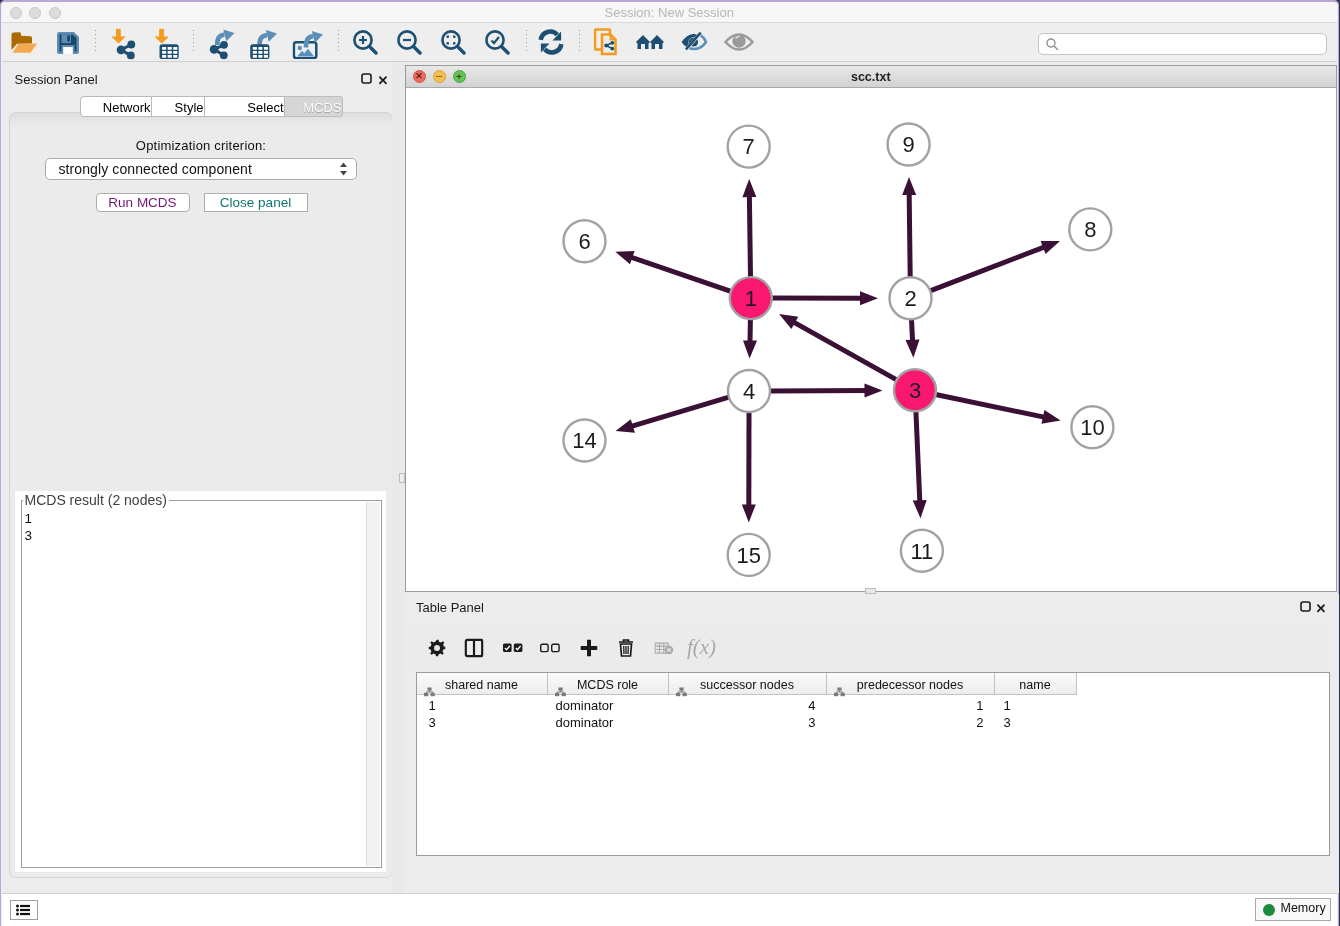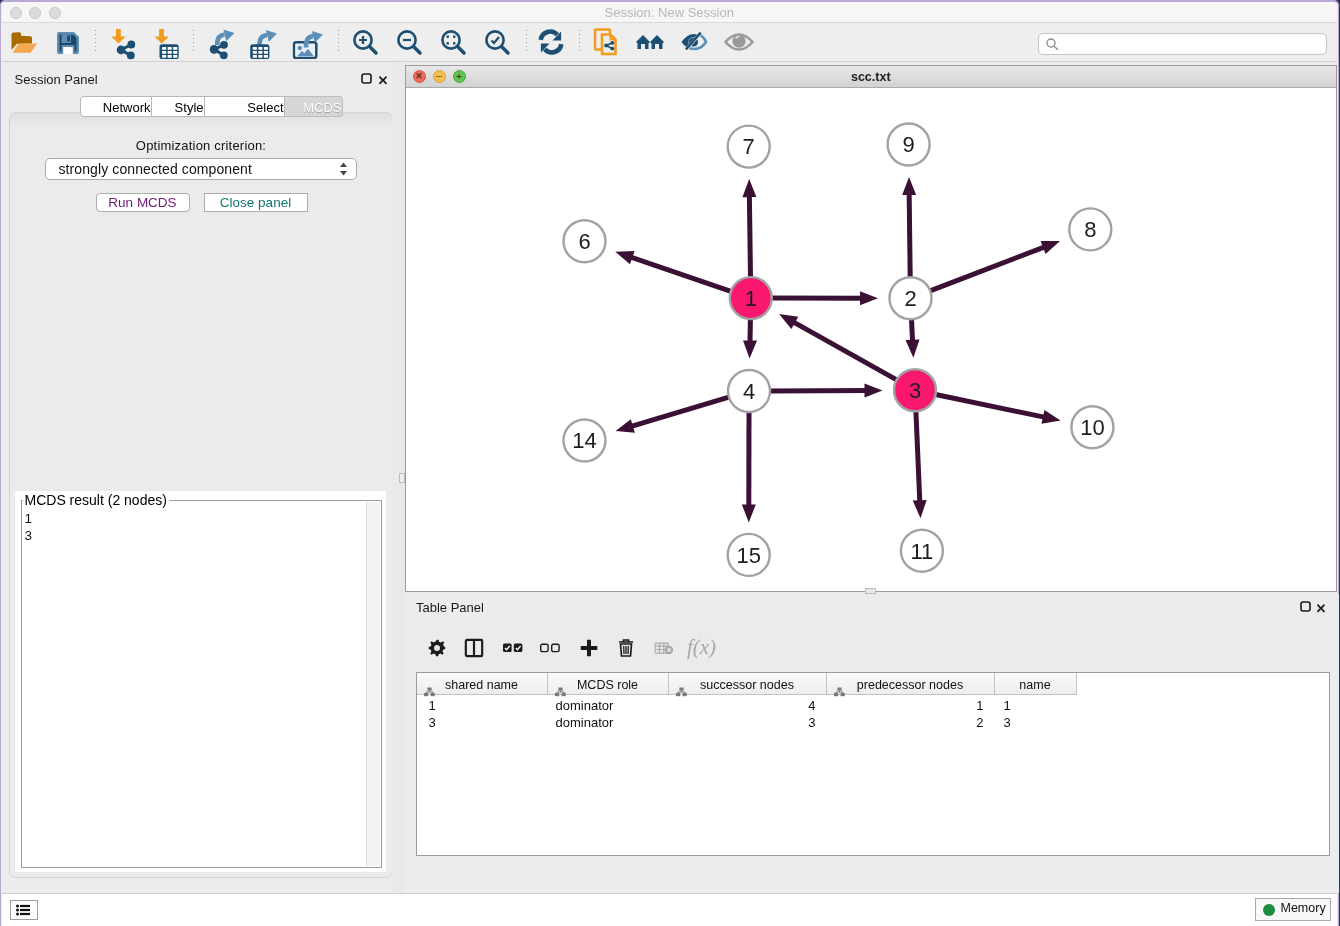--- a/index.html
+++ b/index.html
@@ -186,21 +186,21 @@
         <path d="M4.5 0.5 L8 5 L1 5 Z" fill="#444"></path>
         <path d="M4.5 13.5 L8 9 L1 9 Z" fill="#444"></path>
       </svg>
   </div>
 
   <div class="abs" style="left:94px;top:130px;width:94px;height:19px;background:#fff;border:1px solid #acacac;border-radius:4px;font-size:13.5px;line-height:17px;text-align:center;color:#701a75">Run MCDS</div>
   <div class="abs" style="left:202px;top:130px;width:104px;height:19px;background:#fff;border:1px solid #acacac;border-radius:0;font-size:13.5px;line-height:17px;text-align:center;color:#0f766e">Close panel</div>
 
   <div class="abs" style="left:13px;top:428px;width:371px;height:381px;background:#fff"></div>
   <div class="abs" style="left:19px;top:437px;width:361px;height:368px;border:1px solid #9c9c9c"></div>
-  <div class="abs" style="left:21px;top:429px;background:#fff;padding:0 2px;font-size:14px;color:#000000">MCDS result (2 nodes)</div>
+  <div class="abs" style="left:21px;top:429px;background:#fff;padding:0 2px;font-size:14px;color:#404040">MCDS result (2 nodes)</div>
   <div class="abs" style="left:364px;top:439px;width:14px;height:364px;background:#f2f2f2;border-left:1px solid #dedede"></div>
   <div class="abs" style="left:23px;top:448px;font-size:13.5px;color:#111;line-height:16.5px">1<br>3</div>
 </div>
 
 <div class="abs" style="left:392px;top:63px;width:12.5px;height:830px;background:#e9e9e9"></div>
 <div class="abs" style="left:398.5px;top:472.5px;width:6px;height:10px;background:#ededed;border:1px solid #bdbdbd"></div>
 
 <div class="abs" style="left:404.5px;top:64.5px;width:932.5px;height:527px;border:1px solid #9b9b9b;background:#fff">
   <div class="abs" style="left:0;top:0;right:0;height:22.5px;background:linear-gradient(#e8e8e8,#d2d2d2);border-bottom:1px solid #a9a9a9;text-align:center;font-size:12.5px;line-height:22px;color:#222;font-weight:bold">scc.txt</div>
   <svg class="abs" style="left:4px;top:23.5px" width="926" height="502" viewBox="0 0 926 502" font-family="'Liberation Sans',sans-serif">

